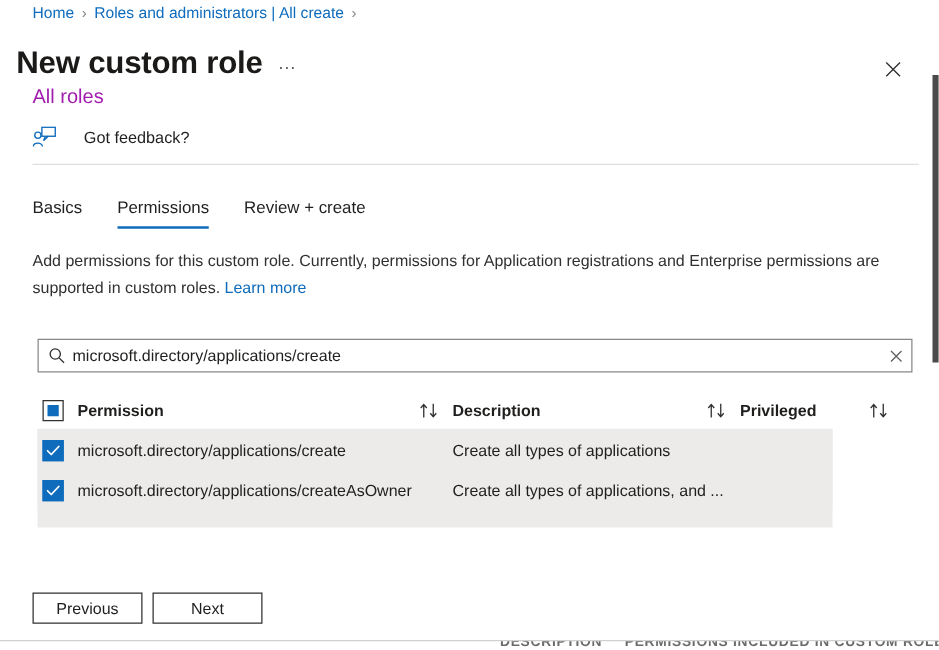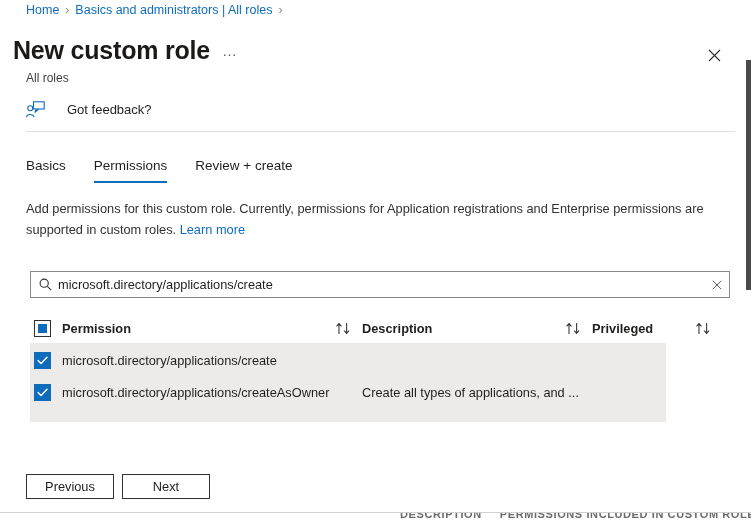--- a/index.html
+++ b/index.html
@@ -33,21 +33,21 @@
   .page-title {
     font-size: 25px; line-height: 32px; font-weight: 600;
     color: #1b1a19; letter-spacing: -0.2px;
   }
   .ellipsis-btn {
     font-size: 15px; color: #605e5c; cursor: pointer;
     letter-spacing: 1px; position: relative; top: -3px;
   }
   .subtitle {
     position: absolute; left: 26px; top: 70px;
-    font-size: 12px; line-height: 16px; color: #404040;
+    font-size: 16px; line-height: 16px; color: #a21caf;
   }
   .close-btn {
     position: absolute; right: 24px; top: 42px;
     width: 26px; height: 26px;
     display: flex; align-items: center; justify-content: center;
     cursor: pointer; color: #323130;
   }
 
   
   .feedback {
@@ -191,21 +191,21 @@
   }
 </style>
 </head>
 <body>
 
 <div class="blade">
 
   <div class="breadcrumb">
     <span class="crumb-link">Home</span>
     <span class="crumb-sep">›</span>
-    <span class="crumb-link">Basics and administrators | All roles</span>
+    <span class="crumb-link">Roles and administrators | All create</span>
     <span class="crumb-sep">›</span>
   </div>
 
   <div class="title-row">
     <div class="page-title">New custom role</div>
     <div class="ellipsis-btn">…</div>
   </div>
   <div class="subtitle">All roles</div>
 
   <div class="close-btn">
@@ -297,20 +297,21 @@
     <div class="rows-bg">
       <div class="trow">
         <div class="col-check cell">
           <span class="cb cb-checked">
             <svg width="11" height="9" viewBox="0 0 11 9">
               <path d="M1 4.6 L4 7.6 L10 1.2" stroke="#ffffff" stroke-width="1.4" fill="none" stroke-linecap="round" stroke-linejoin="round"></path>
             </svg>
           </span>
         </div>
         <div class="cell col-perm">microsoft.directory/applications/create</div>
+        <div class="cell col-desc">Create all types of applications</div>
         <div class="cell col-priv"></div>
       </div>
 
       <div class="trow">
         <div class="col-check cell">
           <span class="cb cb-checked">
             <svg width="11" height="9" viewBox="0 0 11 9">
               <path d="M1 4.6 L4 7.6 L10 1.2" stroke="#ffffff" stroke-width="1.4" fill="none" stroke-linecap="round" stroke-linejoin="round"></path>
             </svg>
           </span>

